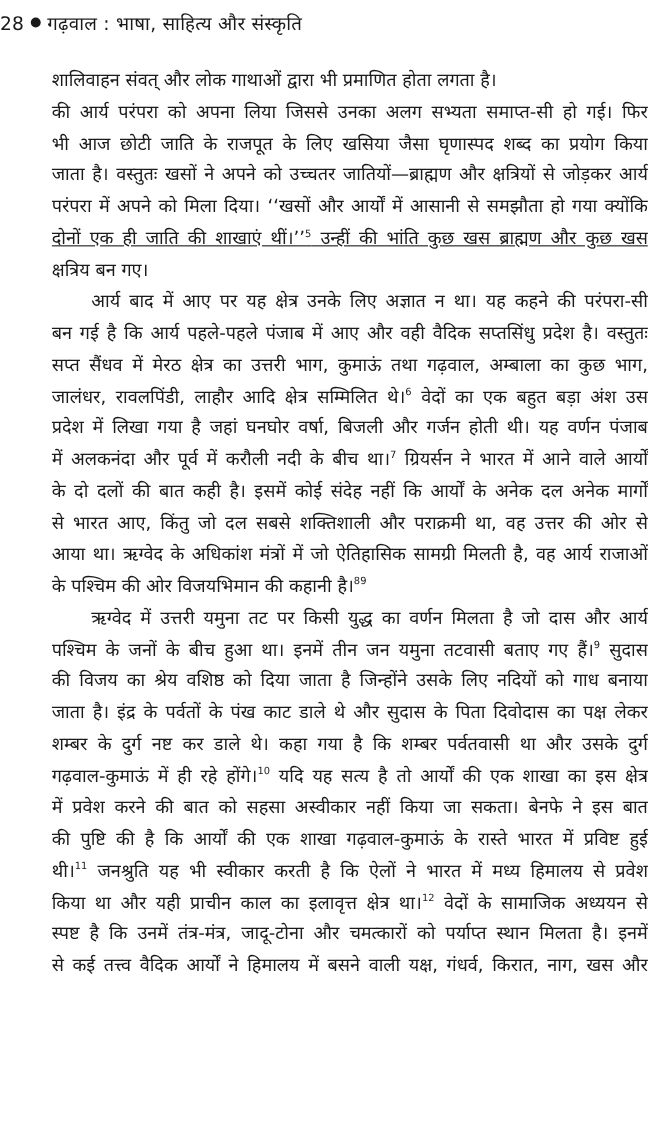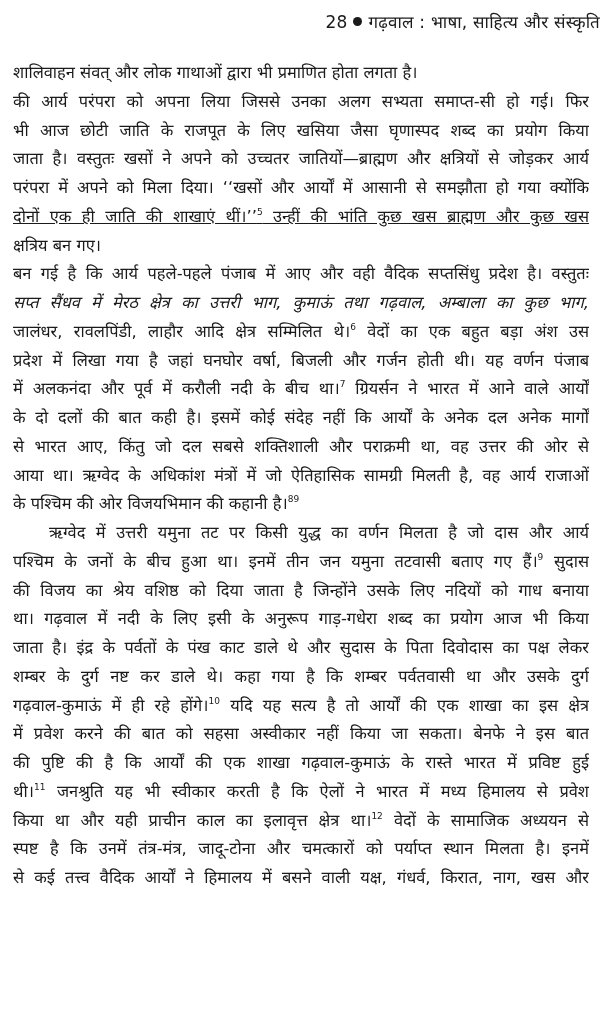--- a/index.html
+++ b/index.html
@@ -13,21 +13,21 @@
       overflow: hidden;
       position: relative;
       color: #1a1a1a;
       font-family: "DejaVu Sans", "Liberation Sans", sans-serif;
     }
     .page-header {
       position: absolute;
       top: 10px;
       left: 0;
       width: 600px;
-      text-align: right;
+      text-align: left;
       font-size: 17px;
       line-height: 24px;
       letter-spacing: 0.2px;
     }
     .page-header .bullet {
       display: inline-block;
       width: 9px;
       height: 9px;
       border-radius: 50%;
       background: #1a1a1a;
@@ -42,20 +42,21 @@
       font-size: 16.4px;
       line-height: 28.75px;
     }
     .line {
       display: block;
       white-space: nowrap;
       text-align: justify;
       text-align-last: justify;
       height: 28.75px;
       overflow: hidden;
+      margin-left: 34px;
     }
     .line.last {
       text-align-last: left;
     }
     .line.indent {
       padding-left: 36px;
     }
     sup {
       font-size: 9px;
       line-height: 0;
@@ -70,33 +71,33 @@
 </div>
 
 <div class="body-text" id="body-text">
     <div class="line last" style="text-align-last: left;"><span>शालिवाहन संवत् और लोक गाथाओं द्वारा भी प्रमाणित होता लगता है।</span></div>
     <div class="line" style="text-align-last: justify;"><span>की आर्य परंपरा को अपना लिया जिससे उनका अलग सभ्यता समाप्त-सी हो गई। फिर</span></div>
     <div class="line" style="text-align-last: justify;"><span>भी आज छोटी जाति के राजपूत के लिए खसिया जैसा घृणास्पद शब्द का प्रयोग किया</span></div>
     <div class="line" style="text-align-last: justify;"><span>जाता है। वस्तुतः खसों ने अपने को उच्चतर जातियों—ब्राह्मण और क्षत्रियों से जोड़कर आर्य</span></div>
     <div class="line" style="text-align-last: justify;"><span>परंपरा में अपने को मिला दिया। ‘‘खसों और आर्यों में आसानी से समझौता हो गया क्योंकि</span></div>
     <div class="line" style="text-align-last: justify; text-decoration: underline;"><span>दोनों एक ही जाति की शाखाएं थीं।’’</span><sup>5</sup><span> उन्हीं की भांति कुछ खस ब्राह्मण और कुछ खस</span></div>
     <div class="line last" style="text-align-last: left;"><span>क्षत्रिय बन गए।</span></div>
+    <div class="line indent" style="text-align-last: justify;"><span>आर्य बाद में आए पर यह क्षेत्र उनके लिए अज्ञात न था। यह कहने की परंपरा-सी</span></div>
     <div class="line" style="text-align-last: justify;"><span>बन गई है कि आर्य पहले-पहले पंजाब में आए और वही वैदिक सप्तसिंधु प्रदेश है। वस्तुतः</span></div>
-    <div class="line" style="text-align-last: justify; font-style: italic;"><span>सप्त सैंधव में मेरठ क्षेत्र का उत्तरी भाग, कुमाऊं तथा गढ़वाल, अम्बाला का कुछ भाग,</span></div>
+    <div class="line" style="text-align-last: justify;"><span>सप्त सैंधव में मेरठ क्षेत्र का उत्तरी भाग, कुमाऊं तथा गढ़वाल, अम्बाला का कुछ भाग,</span></div>
     <div class="line" style="text-align-last: justify;"><span>जालंधर, रावलपिंडी, लाहौर आदि क्षेत्र सम्मिलित थे।</span><sup>6</sup><span> वेदों का एक बहुत बड़ा अंश उस</span></div>
     <div class="line" style="text-align-last: justify;"><span>प्रदेश में लिखा गया है जहां घनघोर वर्षा, बिजली और गर्जन होती थी। यह वर्णन पंजाब</span></div>
     <div class="line" style="text-align-last: justify;"><span>में अलकनंदा और पूर्व में करौली नदी के बीच था।</span><sup>7</sup><span> ग्रियर्सन ने भारत में आने वाले आर्यों</span></div>
     <div class="line" style="text-align-last: justify;"><span>के दो दलों की बात कही है। इसमें कोई संदेह नहीं कि आर्यों के अनेक दल अनेक मार्गों</span></div>
     <div class="line" style="text-align-last: justify;"><span>से भारत आए, किंतु जो दल सबसे शक्तिशाली और पराक्रमी था, वह उत्तर की ओर से</span></div>
     <div class="line" style="text-align-last: justify;"><span>आया था। ऋग्वेद के अधिकांश मंत्रों में जो ऐतिहासिक सामग्री मिलती है, वह आर्य राजाओं</span></div>
     <div class="line last" style="text-align-last: left;"><span>के पश्चिम की ओर विजयभिमान की कहानी है।</span><sup>89</sup></div>
     <div class="line indent" style="text-align-last: justify;"><span>ऋग्वेद में उत्तरी यमुना तट पर किसी युद्ध का वर्णन मिलता है जो दास और आर्य</span></div>
     <div class="line" style="text-align-last: justify;"><span>पश्चिम के जनों के बीच हुआ था। इनमें तीन जन यमुना तटवासी बताए गए हैं।</span><sup>9</sup><span> सुदास</span></div>
     <div class="line" style="text-align-last: justify;"><span>की विजय का श्रेय वशिष्ठ को दिया जाता है जिन्होंने उसके लिए नदियों को गाध बनाया</span></div>
-    <div class="line" style="text-align-last: justify;"><span>था। गढ़वाल में नदी के लिए इसी के अनुरूप गाड़-गधेरा शब्द का प्रयोग आज भी किया</span></div>
     <div class="line" style="text-align-last: justify;"><span>जाता है। इंद्र के पर्वतों के पंख काट डाले थे और सुदास के पिता दिवोदास का पक्ष लेकर</span></div>
     <div class="line" style="text-align-last: justify;"><span>शम्बर के दुर्ग नष्ट कर डाले थे। कहा गया है कि शम्बर पर्वतवासी था और उसके दुर्ग</span></div>
     <div class="line" style="text-align-last: justify;"><span>गढ़वाल-कुमाऊं में ही रहे होंगे।</span><sup>10</sup><span> यदि यह सत्य है तो आर्यों की एक शाखा का इस क्षेत्र</span></div>
     <div class="line" style="text-align-last: justify;"><span>में प्रवेश करने की बात को सहसा अस्वीकार नहीं किया जा सकता। बेनफे ने इस बात</span></div>
     <div class="line" style="text-align-last: justify;"><span>की पुष्टि की है कि आर्यों की एक शाखा गढ़वाल-कुमाऊं के रास्ते भारत में प्रविष्ट हुई</span></div>
     <div class="line" style="text-align-last: justify;"><span>थी।</span><sup>11</sup><span> जनश्रुति यह भी स्वीकार करती है कि ऐलों ने भारत में मध्य हिमालय से प्रवेश</span></div>
     <div class="line" style="text-align-last: justify;"><span>किया था और यही प्राचीन काल का इलावृत्त क्षेत्र था।</span><sup>12</sup><span> वेदों के सामाजिक अध्ययन से</span></div>
     <div class="line" style="text-align-last: justify;"><span>स्पष्ट है कि उनमें तंत्र-मंत्र, जादू-टोना और चमत्कारों को पर्याप्त स्थान मिलता है। इनमें</span></div>
     <div class="line" style="text-align-last: justify;"><span>से कई तत्त्व वैदिक आर्यों ने हिमालय में बसने वाली यक्ष, गंधर्व, किरात, नाग, खस और</span></div>
   </div>

